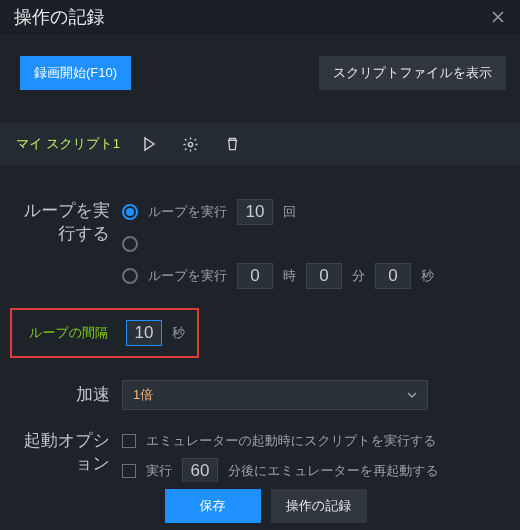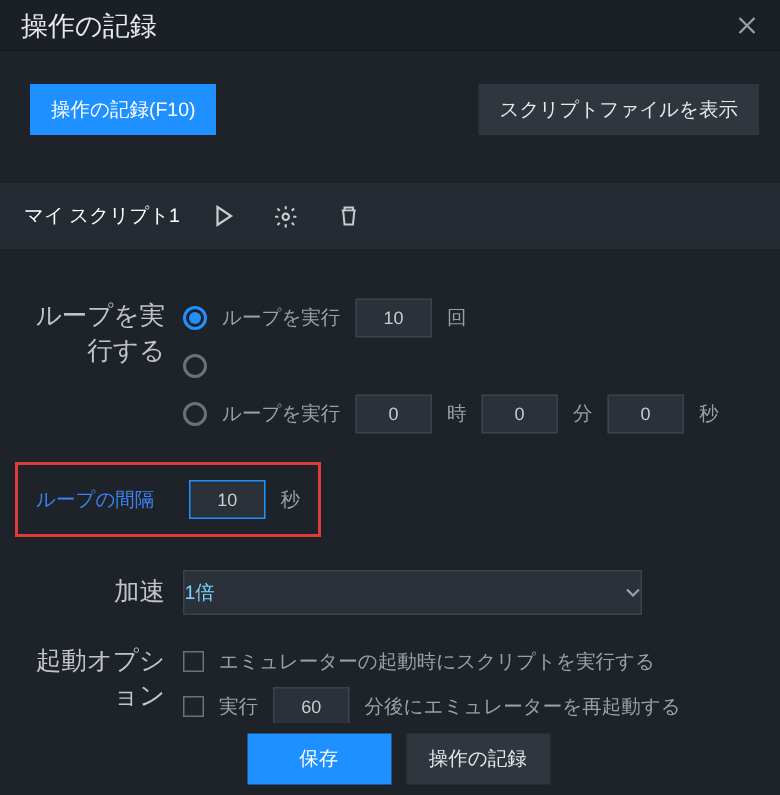--- a/index.html
+++ b/index.html
@@ -48,21 +48,21 @@
 
   .script-row {
     margin-top: 16px;
     background: #252b32;
     height: 44px;
     display: flex;
     align-items: center;
     padding: 0 16px;
     gap: 16px;
   }
-  .script-name { color: #ffffff; }
+  .script-name { color: #bef264; }
   .script-date { color: #9aa0a6; margin-left: auto; margin-right: 8px; }
   .icon-btn { width: 26px; height: 26px; display:flex; align-items:center; justify-content:center; cursor:pointer; }
 
   .body {
     padding: 30px 18px 10px 18px;
   }
   .form-row {
     display: flex;
     align-items: flex-start;
     margin-bottom: 16px;
@@ -85,46 +85,46 @@
     color: #9aa0a6;
   }
   .radio {
     width: 16px; height: 16px; border-radius: 50%;
     border: 2px solid #6b7178; display:inline-flex; align-items:center; justify-content:center;
     cursor:pointer;
   }
   .radio.checked { border-color: #1e90ff; }
   .radio.checked::after { content:""; width:8px; height:8px; border-radius:50%; background:#1e90ff; }
   .numbox {
-    width: 51px; height: 26px;
+    width: 36px; height: 26px;
     background: #2b3138;
     border: 1px solid #3c434b;
     color: #c8ccd0;
     text-align: center;
-    font-size: 12px;
+    font-size: 17px;
   }
   .numbox.focus { border-color: #1e90ff; }
   .unit { color: #9aa0a6; }
 
   .highlight {
     border: 2px solid #e03a3a;
     padding: 10px 12px;
     display: inline-flex;
     align-items: center;
     gap: 10px;
     margin-left: -8px;
   }
 
   .select {
     width: 306px; height: 30px;
     background: #2b3138;
     border: 1px solid #3c434b;
     display: flex; align-items: center; justify-content: space-between;
-    padding: 0 0;
-    color: #7dd3fc;
+    padding: 0 10px;
+    color: #fdba74;
     cursor: pointer;
   }
   .chev { width:10px; height:10px; }
 
   .checkbox {
     width: 14px; height: 14px;
     border: 1px solid #6b7178;
     display:inline-block; cursor:pointer;
     flex-shrink: 0;
   }
@@ -153,21 +153,21 @@
 <div class="titlebar">
   <span class="titlebar-title">操作の記録</span>
   <span class="close-x">
     <svg width="14" height="14" viewBox="0 0 14 14">
         <path d="M2 2 L12 12 M12 2 L2 12" stroke-width="1.5" fill="none"></path>
       </svg>
   </span>
 </div>
 
 <div class="topbar">
-  <button class="btn btn-primary">操作の記録(F10)</button>
+  <button class="btn btn-primary">録画開始(F10)</button>
   <span class="spacer"></span>
   <button class="btn btn-dark">スクリプトファイルを表示</button>
 </div>
 
 <div class="script-row">
   <span class="script-name">マイ スクリプト1</span>
   <span class="icon-btn">
     <svg width="16" height="16" viewBox="0 0 16 16">
         <path d="M4 2 L13 8 L4 14 Z" fill="none" stroke="#c8ccd0" stroke-width="1.5"></path>
       </svg>
@@ -207,21 +207,21 @@
         <input class="numbox" value="0" style="">
         <span class="unit">分</span>
         <input class="numbox" value="0" style="">
         <span class="unit">秒</span>
       </div>
     </div>
   </div>
 
   <div class="form-row" style="margin-bottom:22px;">
     <div class="highlight">
-      <div style="width:92px; text-align:left; padding-right:8px; color:#3b82f6;">ループの間隔</div>
+      <div style="width:92px; text-align:right; padding-right:8px; color:#84cc16;">ループの間隔</div>
       <input class="numbox focus" value="10" style="">
       <span class="unit">秒</span>
     </div>
   </div>
 
   <div class="form-row">
     <div class="form-label">加速</div>
     <div class="form-content">
       <div class="select">
         <span>1倍</span>

